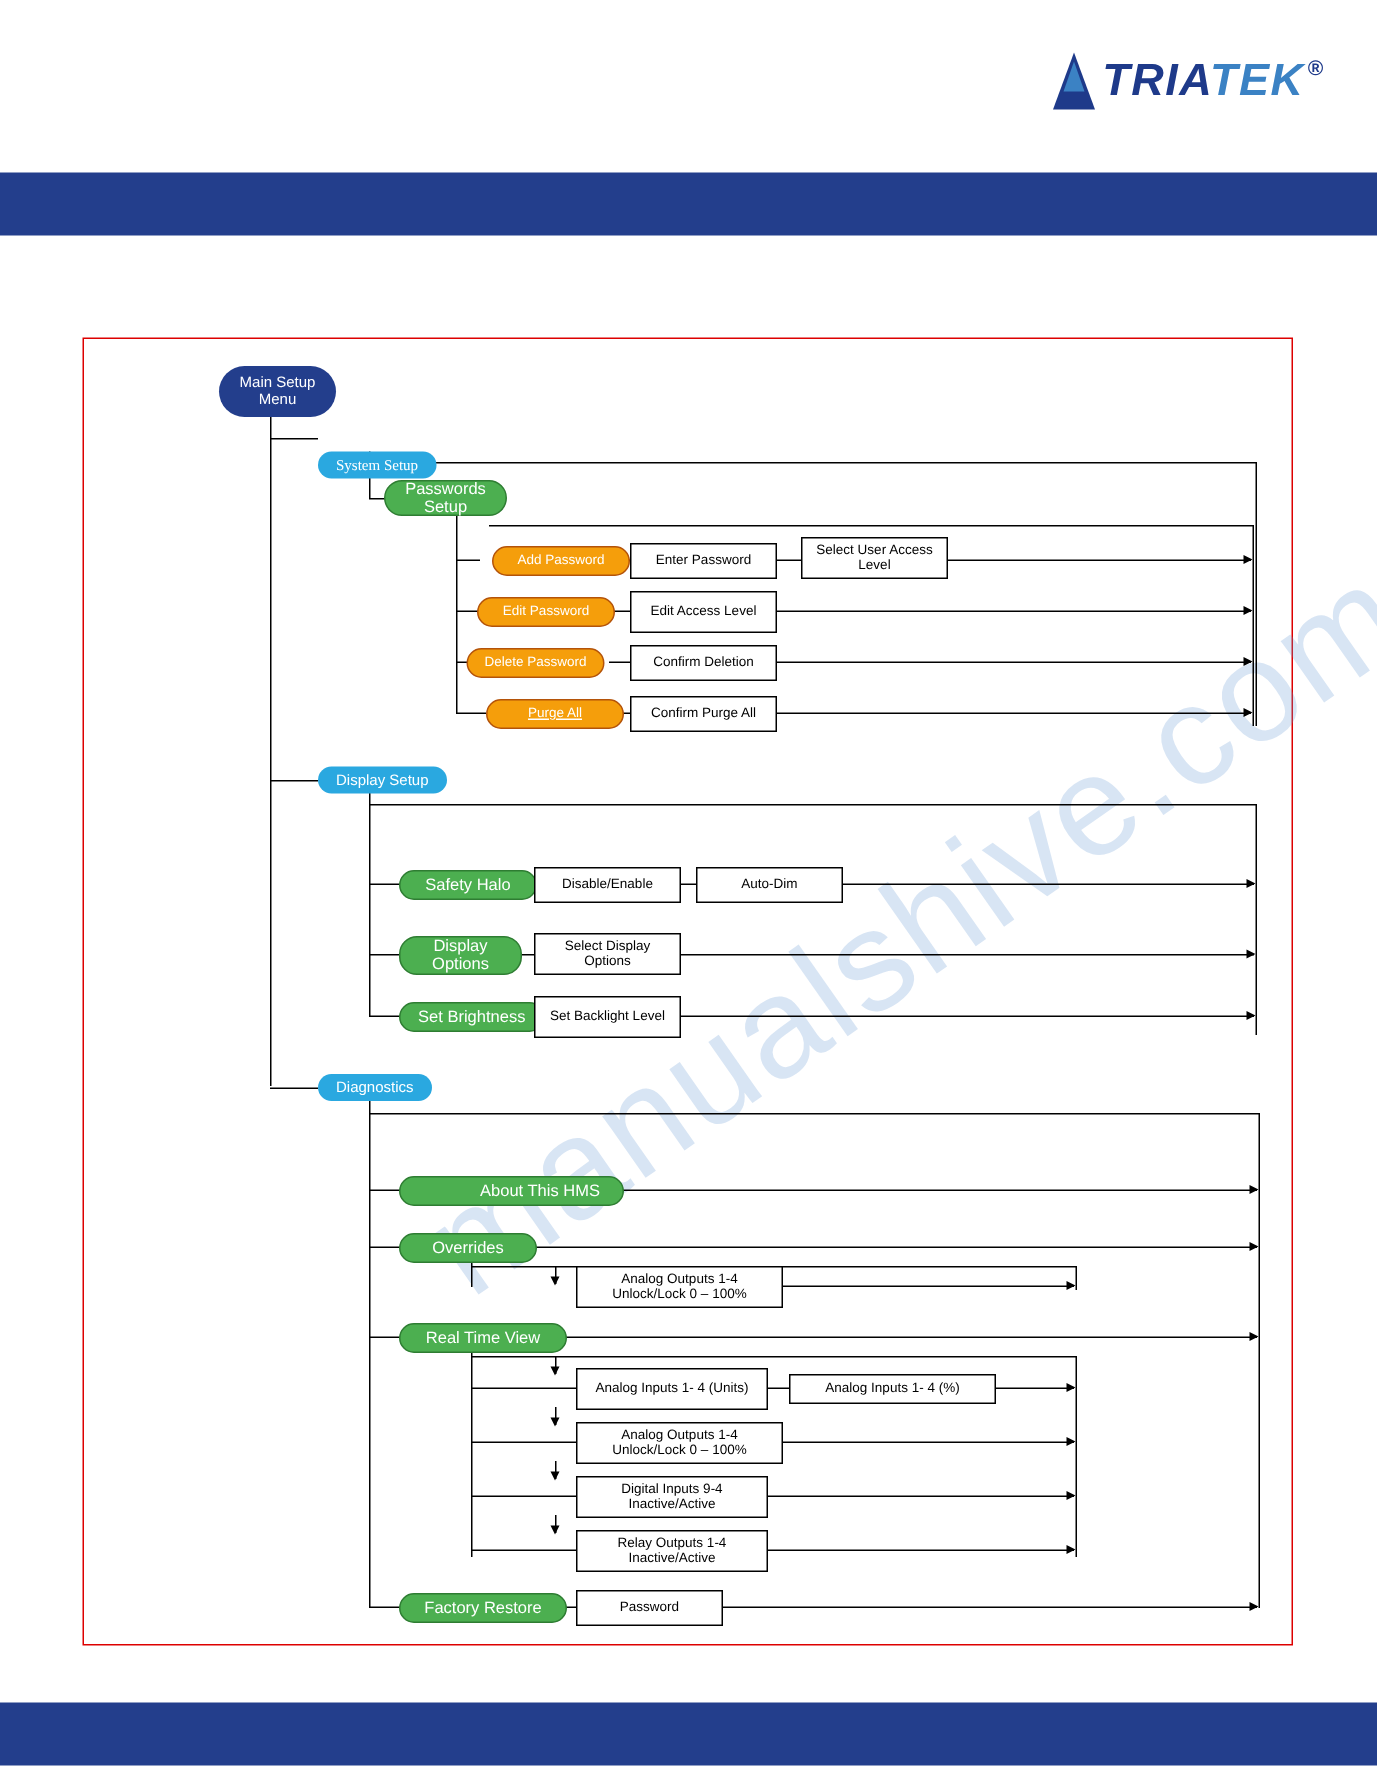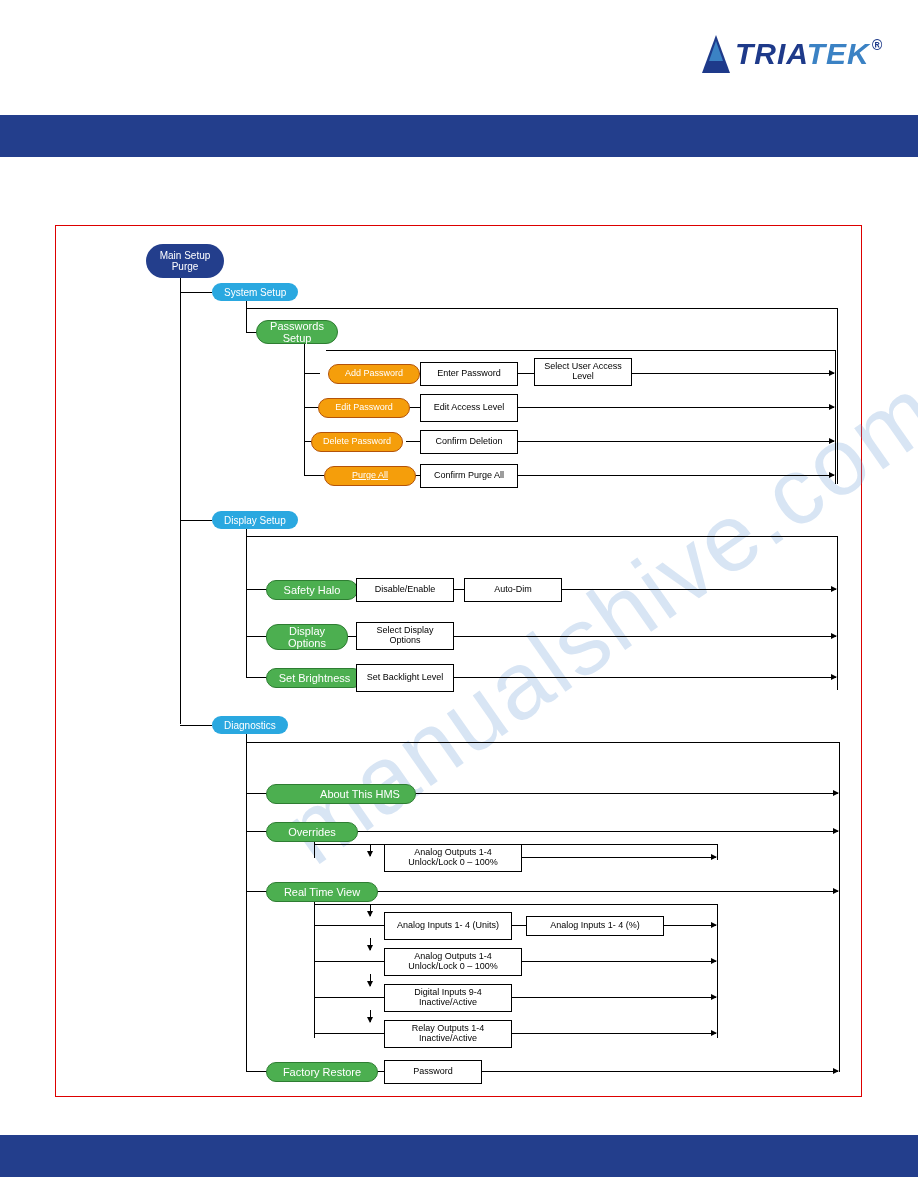--- a/index.html
+++ b/index.html
@@ -191,23 +191,23 @@
     <div class="logo-text">
       <span class="dark">TRIA</span><span class="light">TEK</span><span class="logo-r">®</span>
     </div>
   </div>
 
   <div class="header-bar"></div>
 
   <div class="diagram-frame">
     <div class="watermark">manualshive.com</div>
 
-    <div class="node root-node" style="left:90px; top:18px;">Main Setup Purge</div>
-
-    <div class="node cyan-node" style="left:156px; top:57px;">System Setup</div>
+    <div class="node root-node" style="left:90px; top:18px;">Main Setup Menu</div>
+
+    <div class="node cyan-node" style="left:156px; top:75px;font-family:Liberation Serif, serif;">System Setup</div>
 
     <div class="node green-node" style="left:200px; top:94px; width:60px;">Passwords Setup</div>
 
     <div class="node orange-node" style="left:272px; top:138px;">Add Password</div>
     <div class="node white-box" style="left:364px; top:136px;">Enter Password</div>
     <div class="node white-box" style="left:478px; top:132px; width:80px; height:26px;">Select User Access Level</div>
 
     <div class="node orange-node" style="left:262px; top:172px;">Edit Password</div>
     <div class="node white-box" style="left:364px; top:168px; width:80px; height:26px;">Edit Access Level</div>
 

